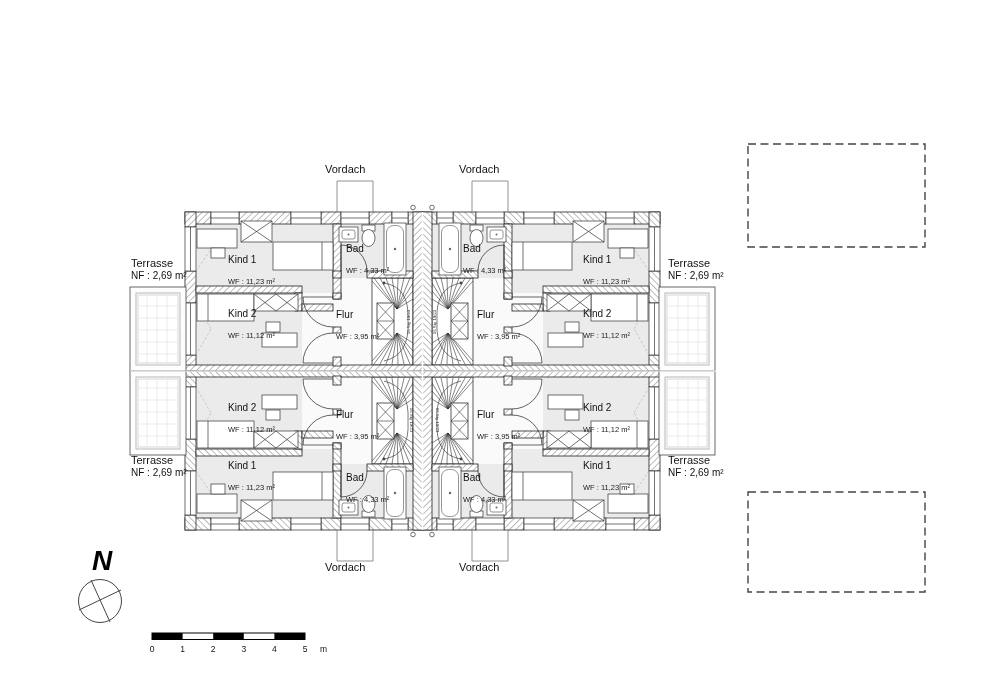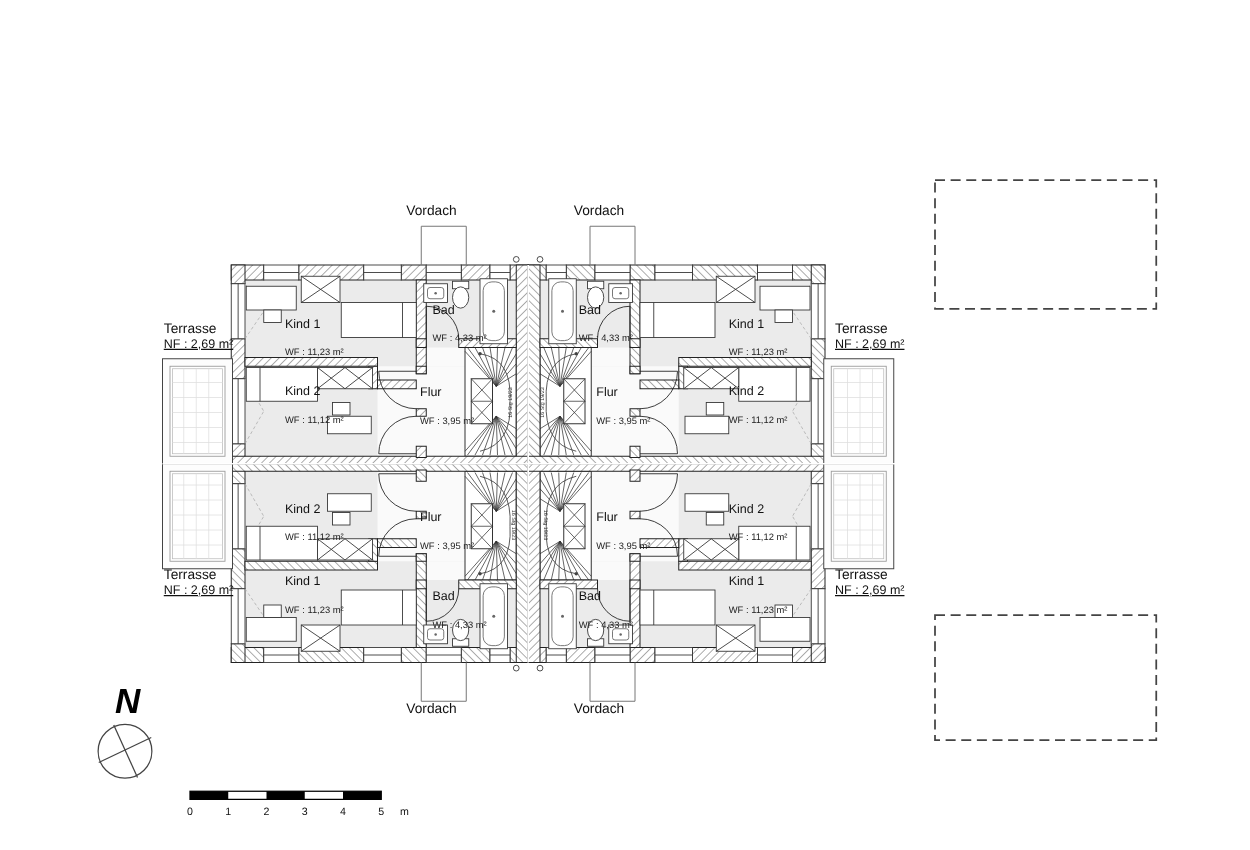--- a/index.html
+++ b/index.html
@@ -3,21 +3,21 @@
 <meta charset="utf-8">
 <style>
   html,body{margin:0;padding:0;background:#fff;}
   #page{position:relative;width:1000px;height:680px;background:#fff;overflow:hidden;
         font-family:"Liberation Sans",sans-serif;}
   svg{position:absolute;left:0;top:0;}
   .lbl{position:absolute;color:#111;white-space:nowrap;line-height:1.15;}
   .rname{font-size:10px;color:#111;}
   .rarea{font-size:7.5px;color:#222;margin-top:12px;}
   .tname{font-size:11px;color:#111;}
-  .tarea{font-size:10px;color:#111;text-decoration:underline;}
+  .tarea{font-size:10px;color:#111;}
   .vlabel{font-size:11px;color:#111;width:60px;text-align:left;}
   #title{position:absolute;left:94px;top:88px;font-size:42px;color:#000;letter-spacing:1px;}
 </style>
 </head>
 <body>
 
 <div id="page">
 
 <svg width="1000" height="680" viewBox="0 0 1000 680">
   <defs>

